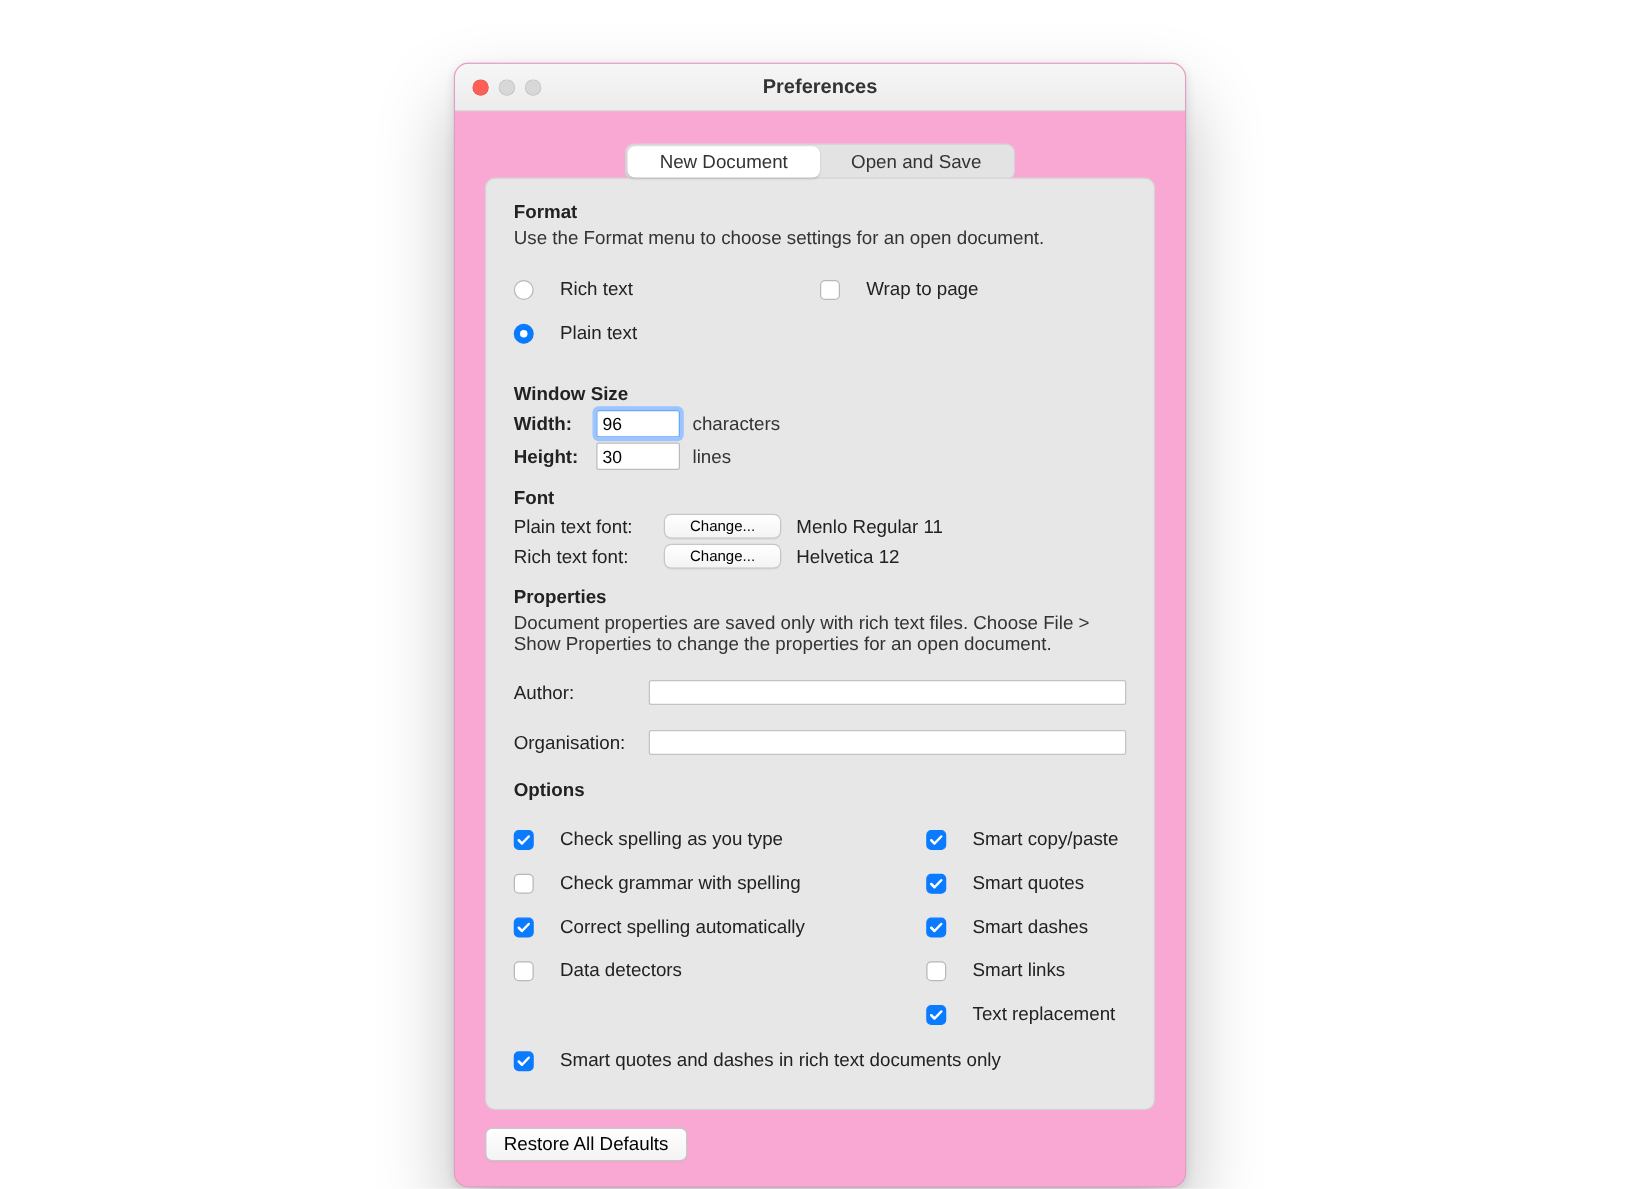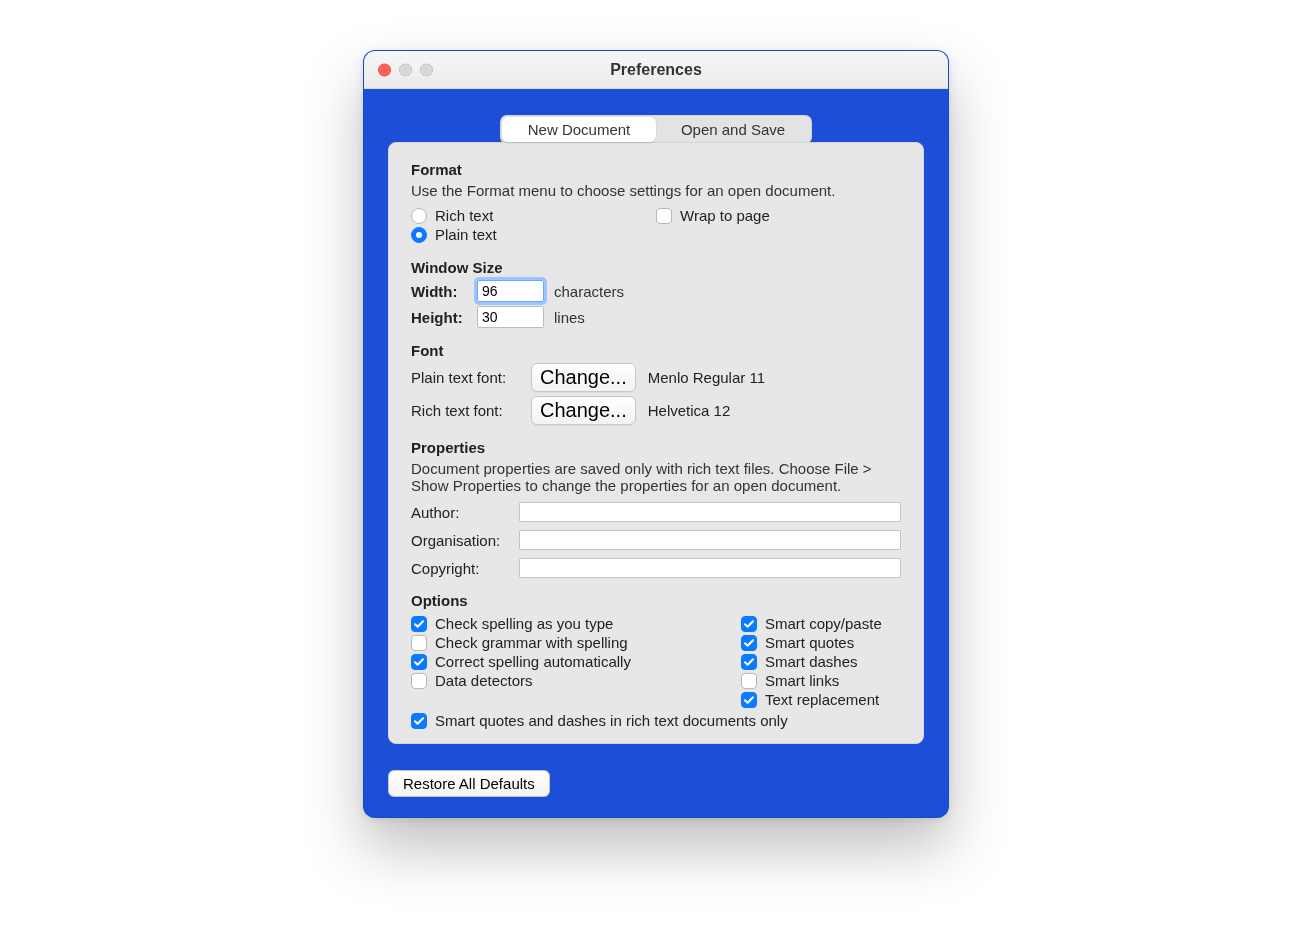--- a/index.html
+++ b/index.html
@@ -12,21 +12,21 @@
     font-family: -apple-system, "Helvetica Neue", Helvetica, Arial, sans-serif;
     font-size: 15px;
     color: #222;
     display: flex;
     align-items: flex-start;
     justify-content: center;
   }
   .window {
     margin-top: 50px;
     width: 586px;
-    background: #1d4ed8;
+    background: #f9a8d4;
     border-radius: 12px;
     box-shadow: 0 30px 60px rgba(0,0,0,0.25), 0 2px 8px rgba(0,0,0,0.1);
     overflow: hidden;
     border: 1px solid rgba(0,0,0,0.08);
   }
   .titlebar {
     height: 38px;
     background: linear-gradient(#f6f6f6,#ececec);
     display: flex;
     align-items: center;
@@ -91,22 +91,22 @@
   }
   .section-title.spaced { margin-top: 14px; }
   .help-text {
     font-size:15px;
     color:#333;
     margin-bottom:6px;
   }
   .two-col { display:flex; }
   .col { flex:1; }
   .radio, .check {
-    display:flex; align-items:center; gap:8px;
-    margin: 2px 0;
+    display:flex; align-items:center; gap:21px;
+    margin: 18px 0;
   }
   .radio-ind {
     width:16px; height:16px; border-radius:50%;
     background:#fff; border:1px solid #b8b8b8;
     display:flex; align-items:center; justify-content:center;
     flex: 0 0 16px;
   }
   .radio-ind.selected {
     border-color:#0a7bff; background:#0a7bff;
   }
@@ -136,52 +136,52 @@
   }
   .small-input.focused {
     outline: 3px solid #9cc4ff;
     border-color:#6aa7ff;
   }
   .unit { color:#333; }
   .btn {
     background:linear-gradient(#ffffff,#f3f3f3);
     border:1px solid #c6c6c6;
     border-radius:6px;
-    padding:2px 8px;
-    font-size:20px;
+    padding:2px 20px;
+    font-size:12px;
     cursor:pointer;
     box-shadow: 0 1px 0 rgba(0,0,0,0.04);
   }
   .font-row {
     display:flex; align-items:center; gap:12px; margin:4px 0;
   }
   .font-row .lbl { width:108px; }
   .text-input {
     flex:1;
     height:20px;
     background:#fff;
     border:1px solid #c3c3c3;
     border-radius:2px;
     font-size:14px;
     padding:1px 4px;
   }
   .prop-row {
-    display:flex; align-items:center; gap:8px; margin:8px 0;
+    display:flex; align-items:center; gap:8px; margin:20px 0;
   }
   .prop-row .lbl { width:100px; }
   .options-grid {
     display:flex; gap:10px;
   }
   .options-col-left { flex: 0 0 320px; }
   .options-col-right { flex:1; }
   .restore {
     margin-top:14px;
   }
   .restore .btn {
-    padding:4px 14px; font-size:15px;margin-top:12px;
+    padding:4px 14px; font-size:15px;
   }
 </style>
 </head>
 <body>
 
 <div class="window">
 
   <div class="titlebar">
     <div class="traffic">
       <div class="dot close"></div>
@@ -250,24 +250,20 @@
       <div class="section-title spaced">Properties</div>
       <div class="help-text">Document properties are saved only with rich text files. Choose File &gt; Show Properties to change the properties for an open document.</div>
       <div class="prop-row">
         <span class="lbl">Author:</span>
         <input class="text-input" value="" style="">
       </div>
       <div class="prop-row">
         <span class="lbl">Organisation:</span>
         <input class="text-input" value="" style="">
       </div>
-      <div class="prop-row">
-        <span class="lbl">Copyright:</span>
-        <input class="text-input" value="" style="">
-      </div>
 
       <div class="section-title spaced">Options</div>
       <div class="options-grid">
         <div class="options-col-left">
           <div class="check">
             <span class="check-ind on">
                 <svg width="12" height="12" viewBox="0 0 12 12">
                   <path d="M2 6.2 L4.6 8.8 L10 3.2" stroke="#fff" stroke-width="2" fill="none" stroke-linecap="round" stroke-linejoin="round"></path>
                 </svg>
               </span>

